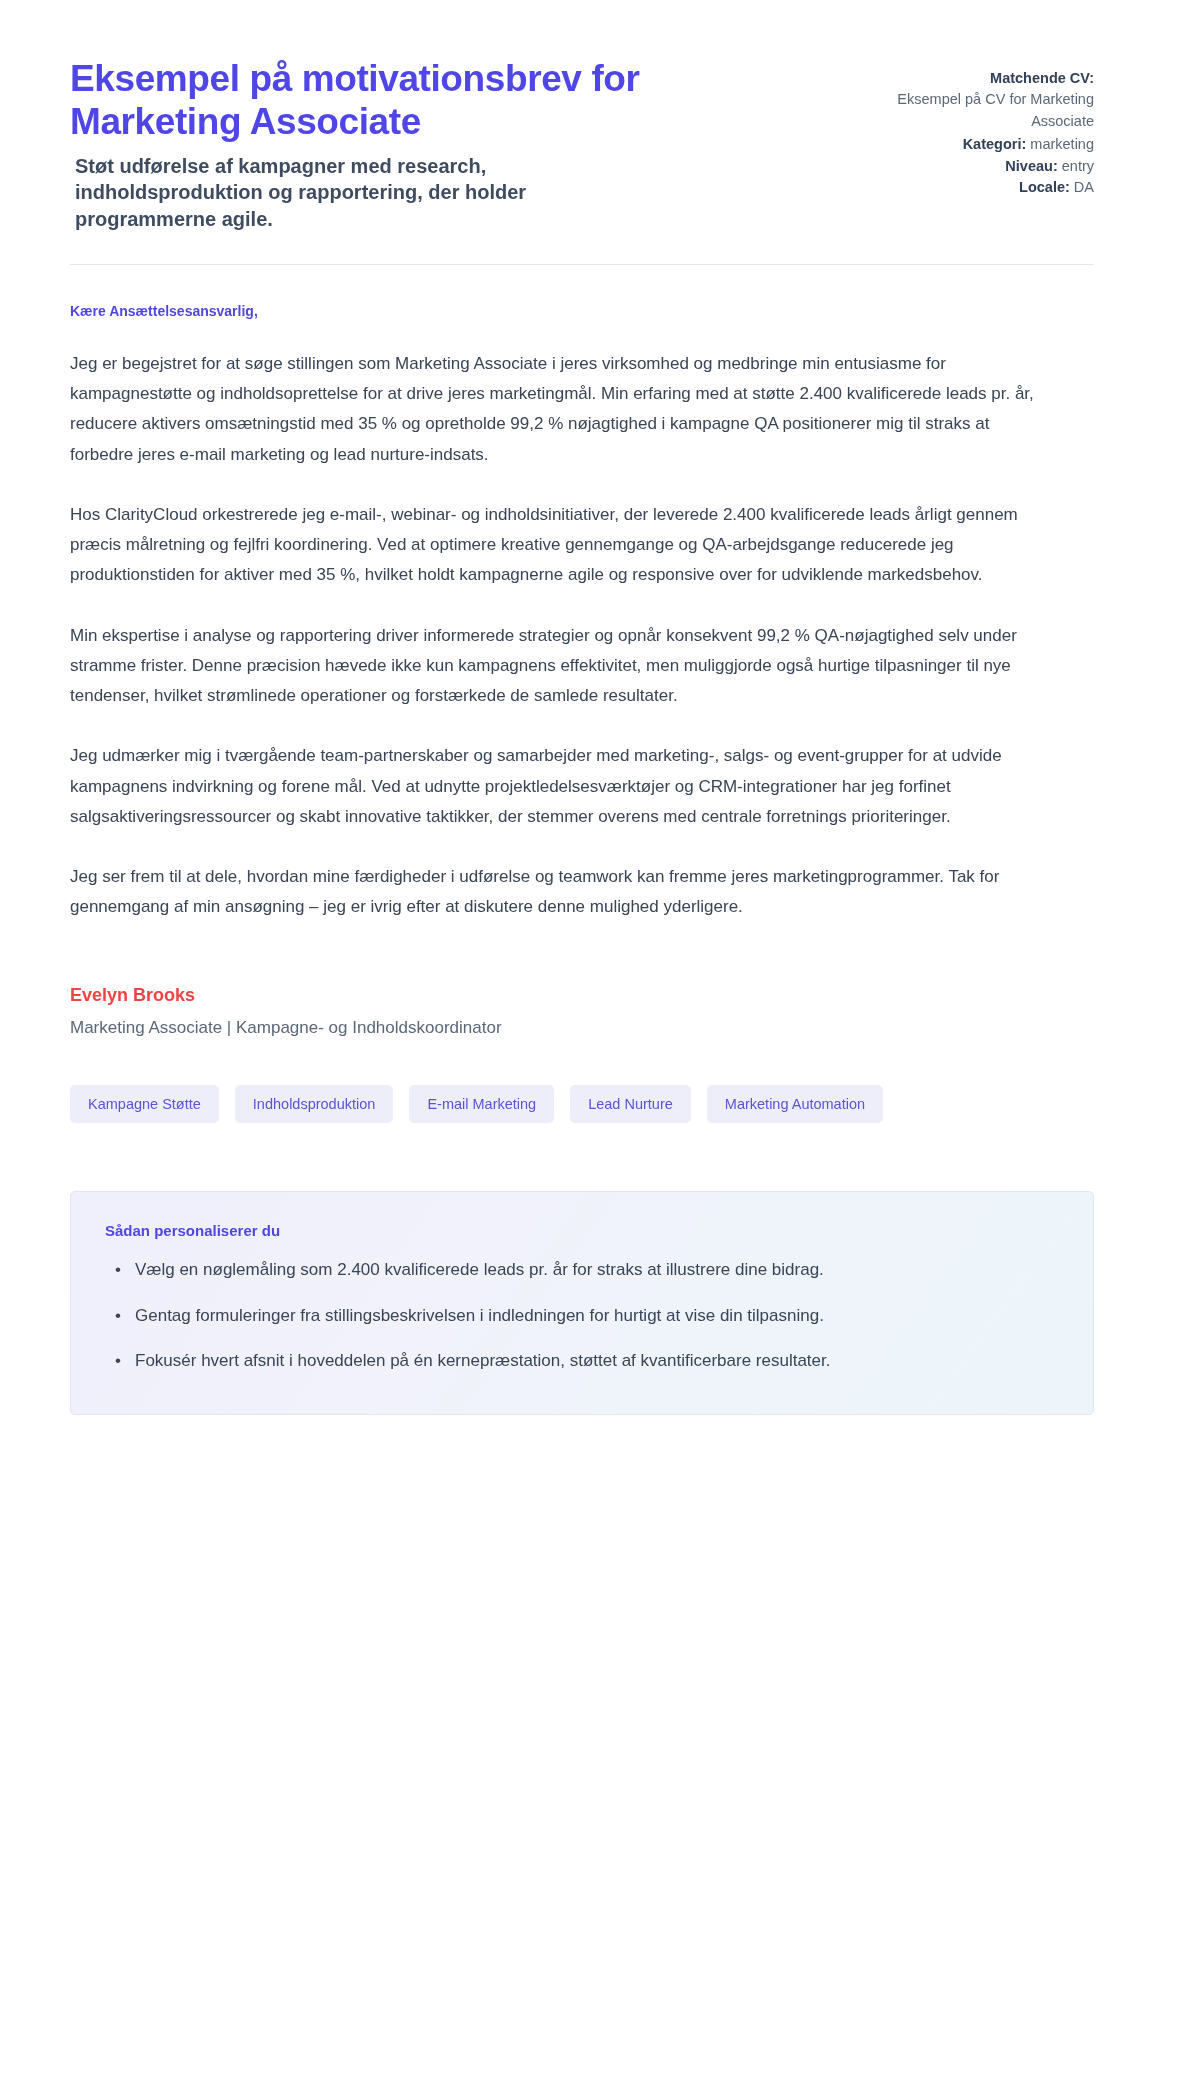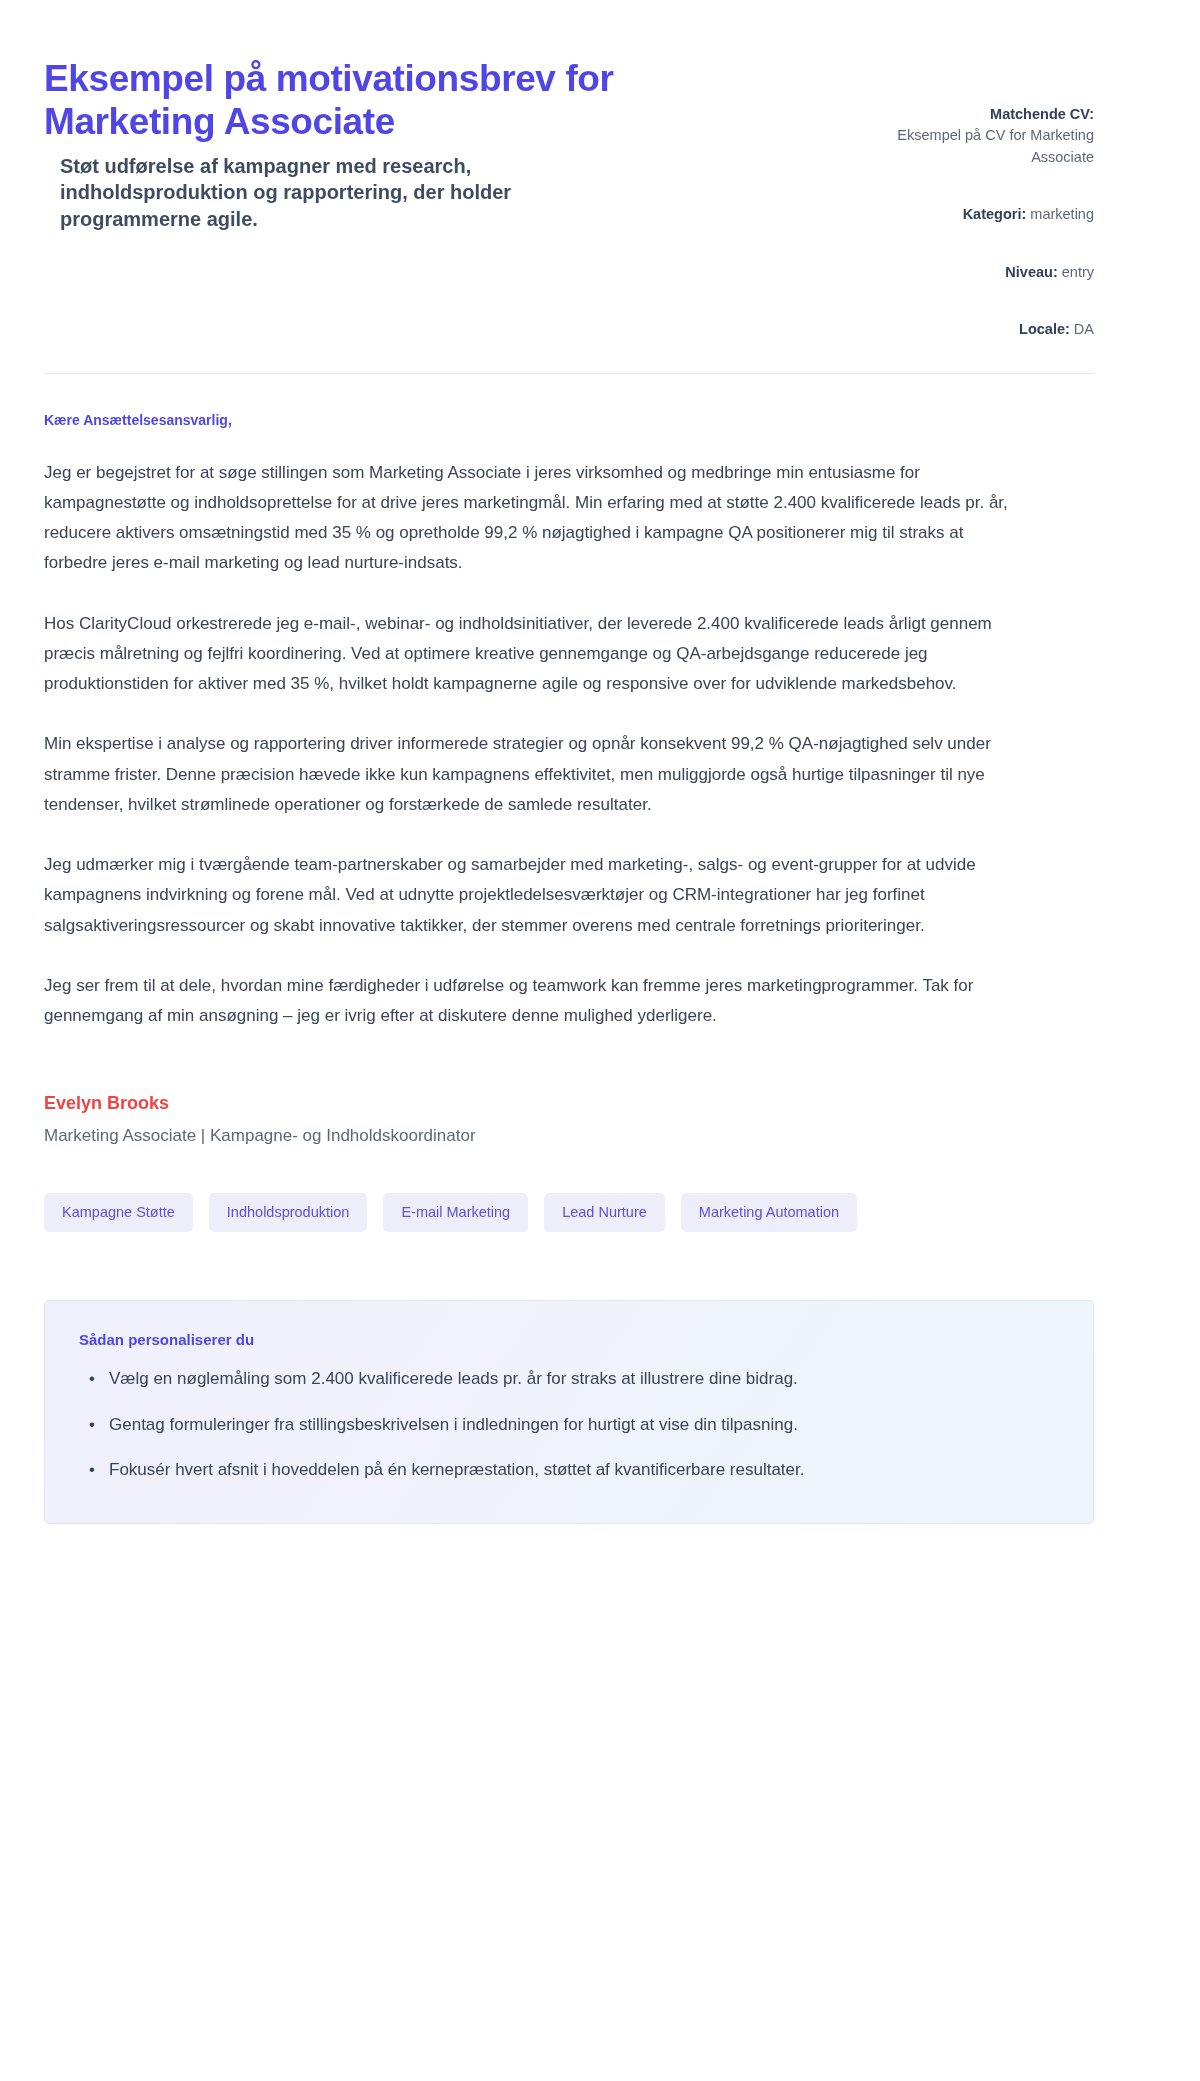--- a/index.html
+++ b/index.html
@@ -12,21 +12,21 @@
   body {
     width: 1200px;
     min-height: 2081px;
     font-family: "Liberation Sans", "DejaVu Sans", sans-serif;
     color: #2f3b4d;
     -webkit-font-smoothing: antialiased;
   }
 
   .page {
     width: 1200px;
-    padding: 58px 106px 40px 44px;
+    padding: 58px 106px 40px 70px;
   }
 
   
   .header {
     display: flex;
     align-items: flex-start;
     justify-content: space-between;
     gap: 40px;
   }
   .header-left {
@@ -35,38 +35,38 @@
   }
   .doc-title {
     margin: 0;
     font-size: 37px;
     line-height: 1.16;
     font-weight: 700;
     color: #4f46e5;
     letter-spacing: -0.4px;
   }
   .doc-subtitle {
-    margin: 9px 0 0 16px;
+    margin: 9px 0 0 5px;
     font-size: 20px;
     line-height: 1.32;
     font-weight: 700;
     color: #3f4c60;
     max-width: 560px;
   }
 
   .meta {
     flex: 0 0 auto;
     text-align: right;
     padding-top: 10px;
     font-size: 14.5px;
     line-height: 1.48;
     color: #5b6878;
     max-width: 235px;
   }
-  .meta-row { white-space: normal; margin-top: 36px; }
+  .meta-row { white-space: normal; }
   .meta-row.cv-line { margin-bottom: 2px; }
   .meta-label {
     font-weight: 700;
     color: #32405a;
   }
   .meta-value { color: #5b6878; }
 
   .divider {
     margin: 32px 0 0 0;
     border: 0;

